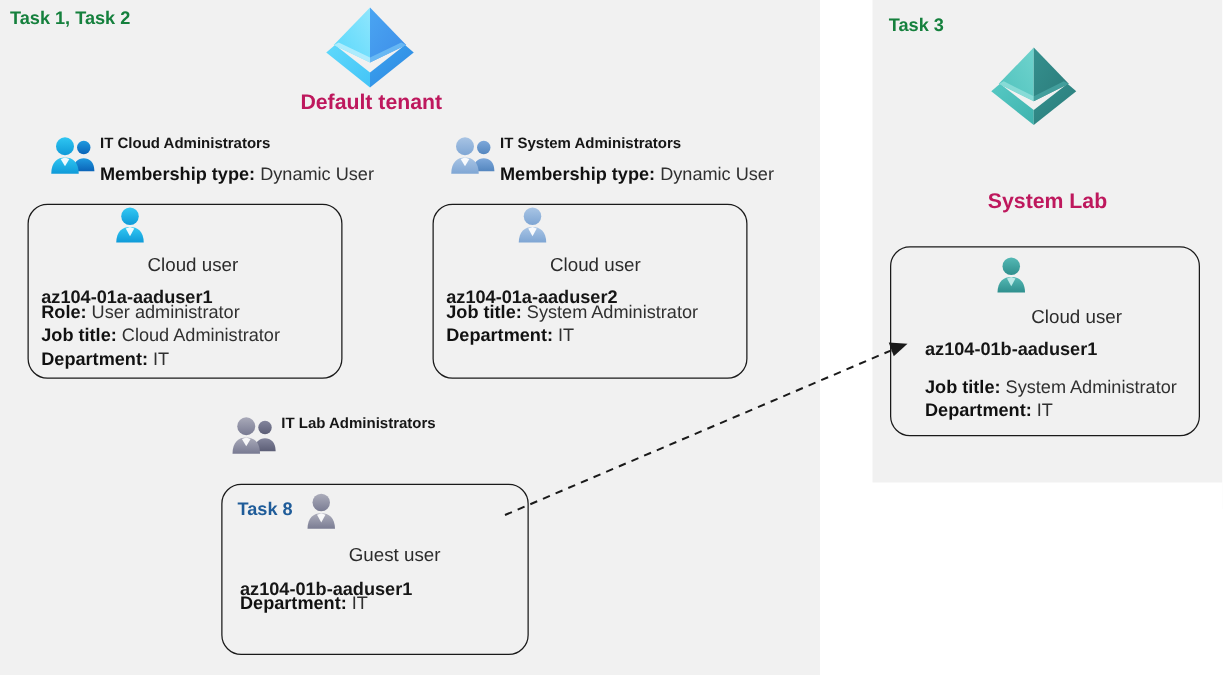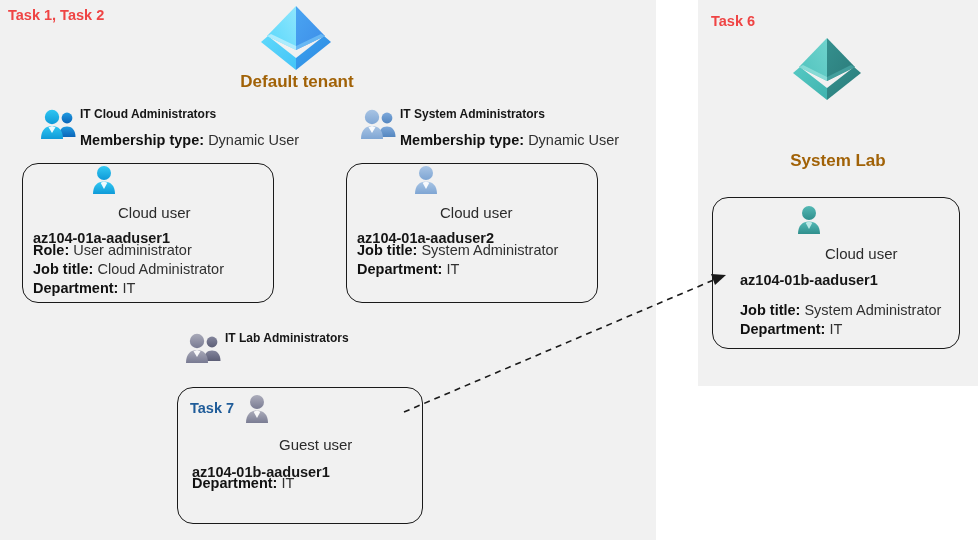--- a/index.html
+++ b/index.html
@@ -17,29 +17,29 @@
   }
   .panel {
     position: absolute;
     background: #f1f1f1;
   }
   #panel-default { left: 0; top: 0; width: 656px; height: 540px; }
   #panel-new     { left: 698px; top: 0; width: 280px; height: 386px; }
 
   .task-label {
     position: absolute;
-    color: #ef4444;
+    color: #15803d;
     font-weight: bold;
     font-size: 14.5px;
     white-space: nowrap;
   }
 
   .tenant-title {
     position: absolute;
-    color: #a16207;
+    color: #be185d;
     font-weight: bold;
     font-size: 17px;
     white-space: nowrap;
     text-align: center;
   }
 
   .group-name {
     position: absolute;
     font-weight: bold;
     font-size: 12px;
@@ -268,21 +268,21 @@
       <circle cx="29" cy="11" r="5.4" fill="url(#g3small)"></circle>
       <path d="M20.5 30 C20.5 22.5 24.5 19.5 29 19.5 C33.5 19.5 37.5 22.5 37.5 30 Z" fill="url(#g3small)"></path>
       <circle cx="14" cy="10" r="7.2" fill="url(#g3body)"></circle>
       <path d="M3 32 C3 22.5 8 19 14 19 C20 19 25 22.5 25 32 Z" fill="url(#g3body)"></path>
       <polygon points="14,19 10.5,20.2 14,26 17.5,20.2" fill="#ffffff" opacity="0.92"></polygon>
     </svg>
   </div>
   <div class="group-name" style="left:225px; top:331px;">IT Lab Administrators</div>
 
   <div class="card" style="left:177px; top:387px; width:246px; height:137px;"></div>
-  <div class="card-task" style="left:190px; top:400px;">Task 7</div>
+  <div class="card-task" style="left:190px; top:400px;">Task 8</div>
   <div class="icon-abs" style="left:243px; top:393px;">
     <svg width="28" height="30" viewBox="0 0 28 30">
       <defs>
         <linearGradient id="u3" x1="0" y1="0" x2="0" y2="1">
           <stop offset="0" stop-color="#acadbb"></stop>
             <stop offset="1" stop-color="#7a7c93"></stop>
         </linearGradient>
       </defs>
       <circle cx="14" cy="9" r="7" fill="url(#u3)"></circle>
       <path d="M3 30 C3 21 8 17.5 14 17.5 C20 17.5 25 21 25 30 Z" fill="url(#u3)"></path>
@@ -293,21 +293,21 @@
   <div class="card-username" style="left:192px; top:436px;">az104-01b-aaduser1</div>
   <div class="card-attrs" style="left:192px; top:474px;">
     <div>
       <b>Department:</b>
       <span>IT</span>
     </div>
   </div>
 
   <div class="panel" id="panel-new"></div>
 
-  <div class="task-label" style="left:711px; top:13px;">Task 6</div>
+  <div class="task-label" style="left:711px; top:13px;">Task 3</div>
 
   <div class="icon-abs" style="left:790px; top:34px;">
     <svg width="74" height="66" viewBox="0 0 74 66">
       <defs>
         <linearGradient id="pyrTL" x1="0" y1="1" x2="1" y2="0">
           <stop offset="0" stop-color="#4fc2bd"></stop>
             <stop offset="1" stop-color="#6fd3cd"></stop>
         </linearGradient>
         <linearGradient id="pyrTR" x1="0" y1="0" x2="1" y2="1">
           <stop offset="0" stop-color="#35908e"></stop>

